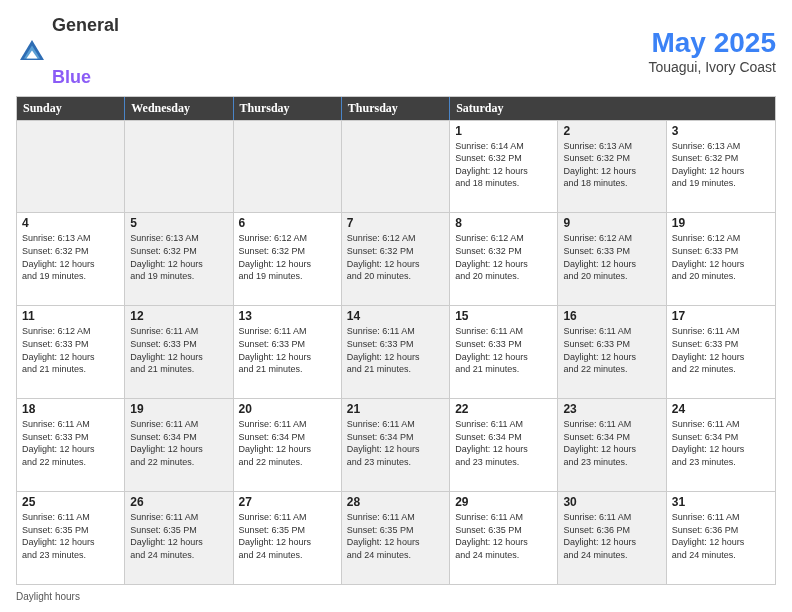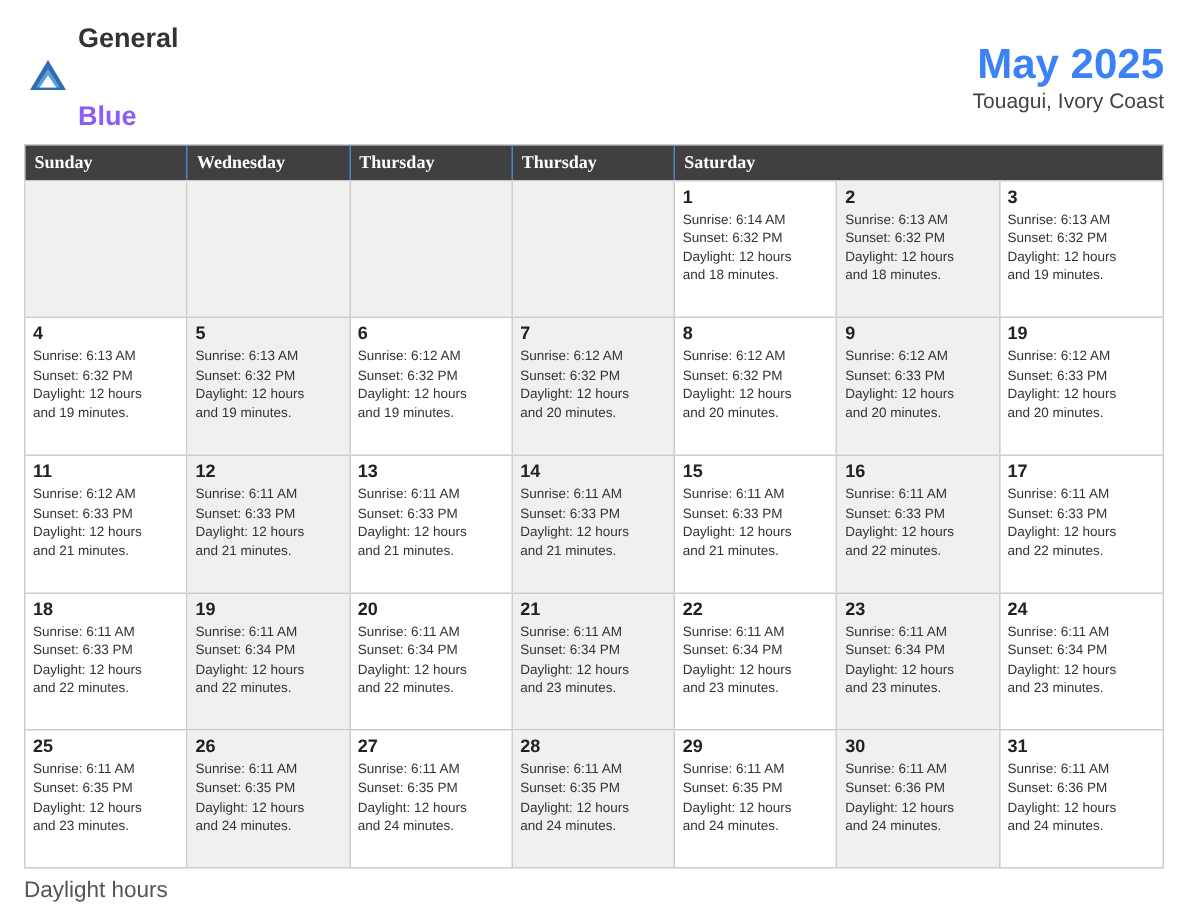--- a/index.html
+++ b/index.html
@@ -112,21 +112,21 @@
       color: #222;
       margin-bottom: 2px;
     }
     .day-info {
       font-size: 9px;
       color: #333;
       line-height: 1.4;
     }
     .footer {
       margin-top: 6px;
-      font-size: 15px;
+      font-size: 10px;
       color: #555;
       text-align: left;
     }
   </style>
 </head>
 <body>
 
 <div class="page">
   <div class="header">
     <div class="logo">

